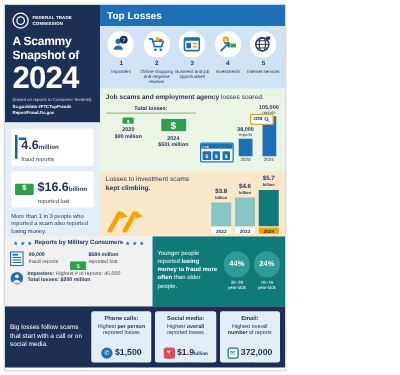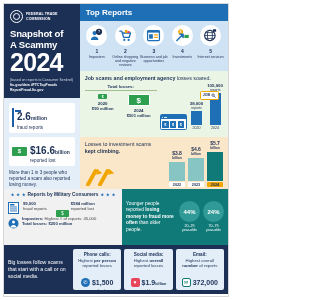--- a/index.html
+++ b/index.html
@@ -165,36 +165,36 @@
         <div class="seal">
           <div class="seal-circle">
                 <div class="seal-inner"></div>
               </div>
           <div class="seal-txt">
             <div>FEDERAL TRADE</div>
             <div>COMMISSION</div>
           </div>
         </div>
         <div class="title1">
+          <div>A Scammy</div>
           <div>Snapshot of</div>
-          <div>A Scammy</div>
         </div>
         <div class="year">2024</div>
         <div class="fine">
           <div>(based on reports to Consumer Sentinel)</div>
           <div><b>ftc.gov/data</b> <b>#FTCTopFrauds</b></div>
           <div><b>ReportFraud.ftc.gov</b></div>
         </div>
       </div>
 
       <div class="lightcol">
         <div class="statcard">
           <span class="stat-ico"><span class="doc-ico"></span></span>
           <span class="stat-txt">
-            <span class="stat-big"><span>2.6</span><small>million</small></span>
+            <span class="stat-big"><span>4.6</span><small>million</small></span>
             <div class="stat-sub">fraud reports</div>
           </span>
         </div>
         <div class="statcard">
           <span class="stat-ico">
                 <span class="money-ico">
                   <span>$</span>
                 </span>
               </span>
           <span class="stat-txt">
@@ -205,21 +205,21 @@
         <div class="blurb">More than 1 in 3 people who reported a scam also reported losing money.</div>
         <div class="people">
           <span class="person on"><span class="p-head"></span><span class="p-body"></span></span>
           <span class="person off"><span class="p-head"></span><span class="p-body"></span></span>
           <span class="person off"><span class="p-head"></span><span class="p-body"></span></span>
         </div>
       </div>
     </div>
 
     <div class="rightcol">
-      <div class="tf-head">Top Reports</div>
+      <div class="tf-head">Top Losses</div>
       <div class="tf-body">
         <div class="tf-row">
           <div class="tf-item">
             <div class="tf-ico">
               <svg width="15" height="15" viewBox="0 0 24 24">
                     <circle cx="9" cy="8" r="3.4" fill="#1f6fb6"></circle>
                     <path d="M3 19c0-3.6 2.8-5.6 6-5.6s6 2 6 5.6z" fill="#1f6fb6"></path>
                     <circle cx="16" cy="6" r="5" fill="#1c3055"></circle>
                     <text x="16" y="8.6" font-size="7" fill="#fff" text-anchor="middle" font-family="Liberation Sans">?</text>
                   </svg>

